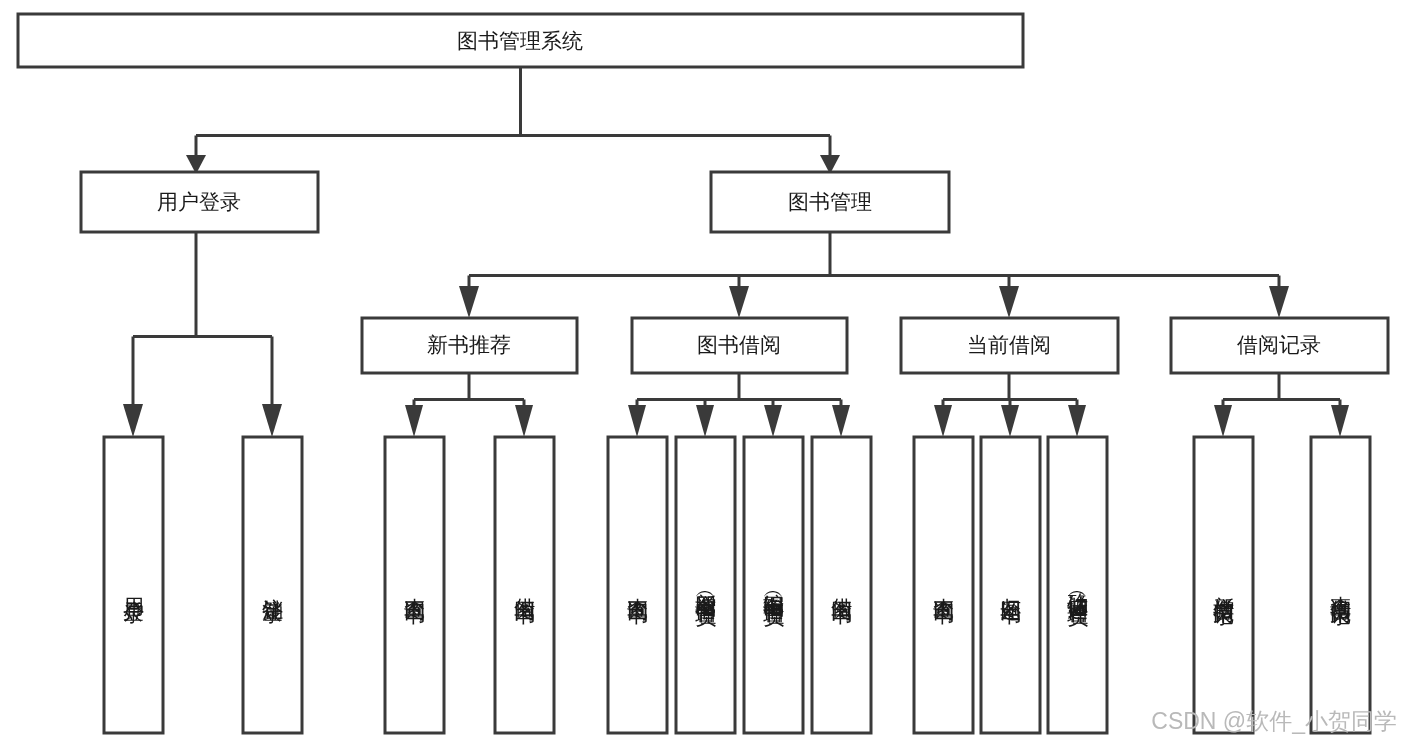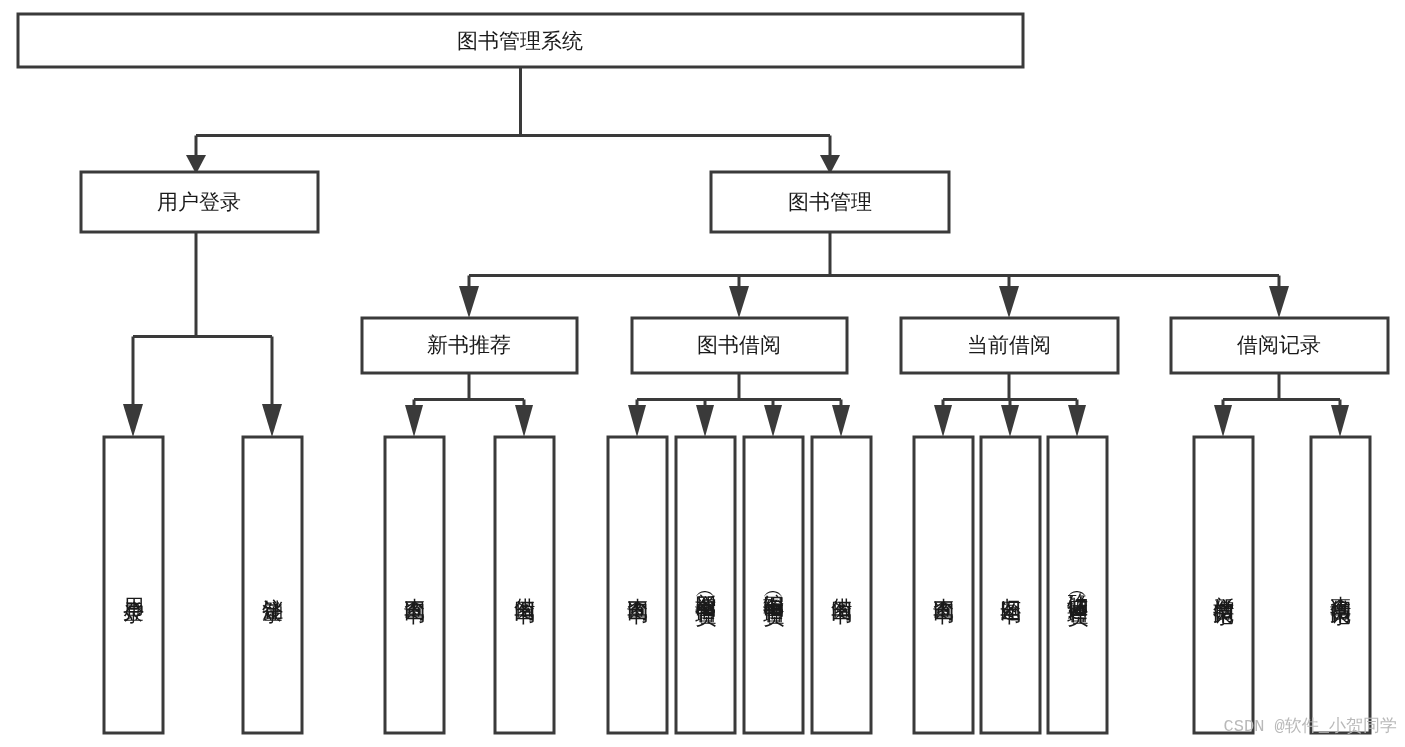--- a/index.html
+++ b/index.html
@@ -62,22 +62,22 @@
     align-items: center;
     justify-content: center;
     text-align: center;
     white-space: nowrap;
     pointer-events: none;
   }
   #watermark {
     position: absolute;
     right: 8px;
     bottom: 4px;
-    font-family: Liberation Mono, monospace;
-    font-size: 17px;
+    font-family: Liberation Sans, sans-serif;
+    font-size: 23px;
     color: #b9b9b9;
     white-space: nowrap;
     user-select: none;
   }
 </style>
 </head>
 <body>
 
 <div id="diagram-root">
 

